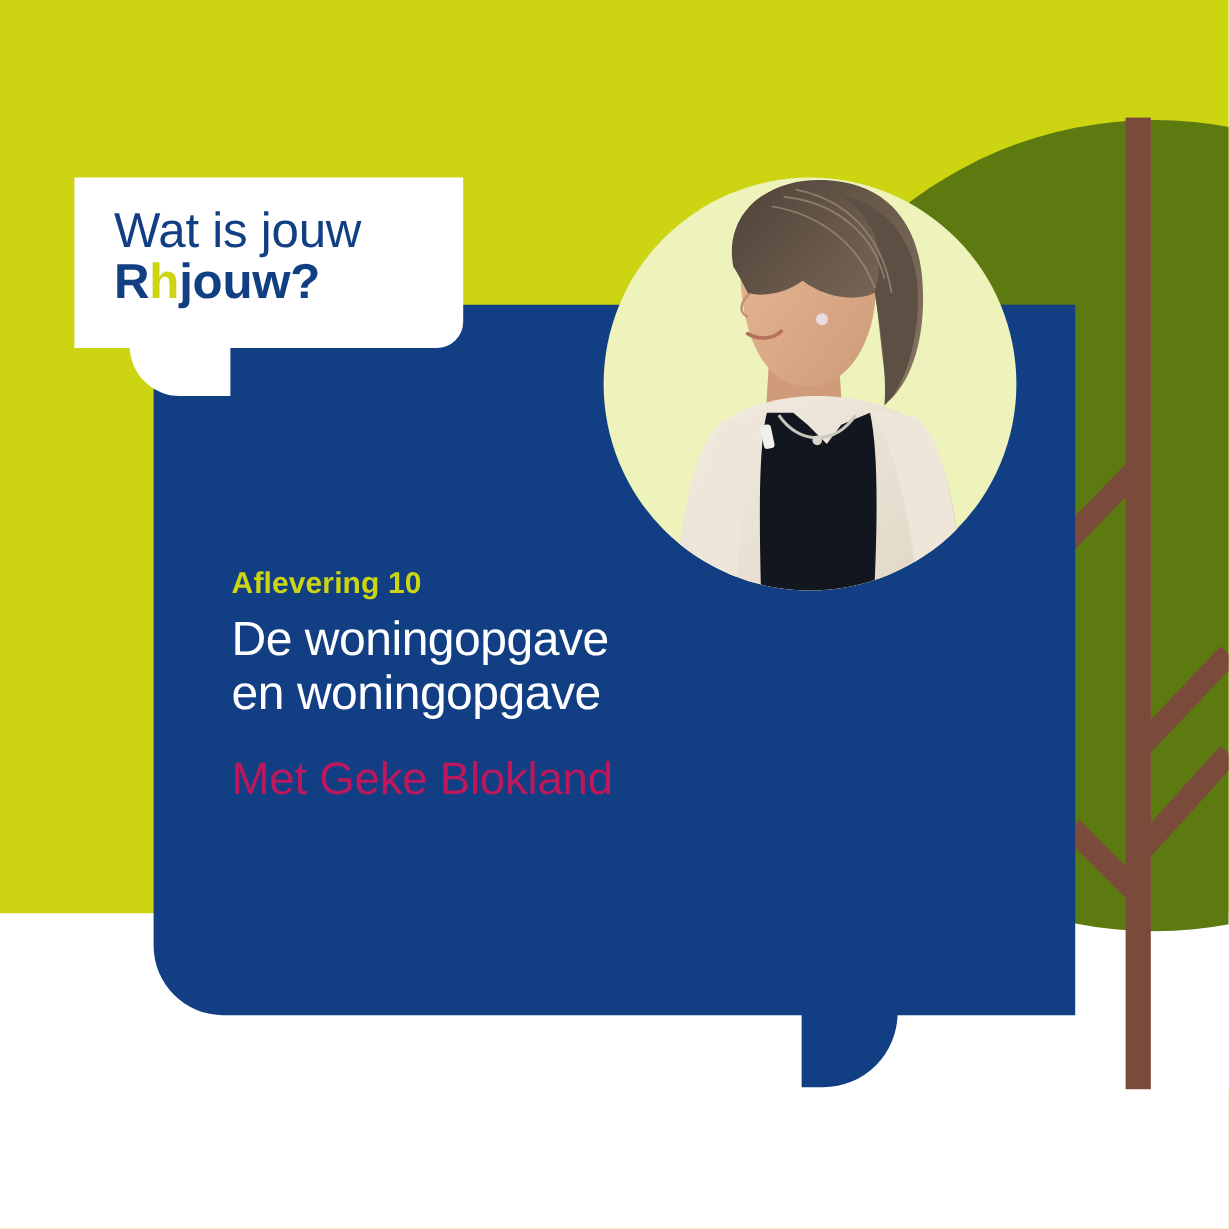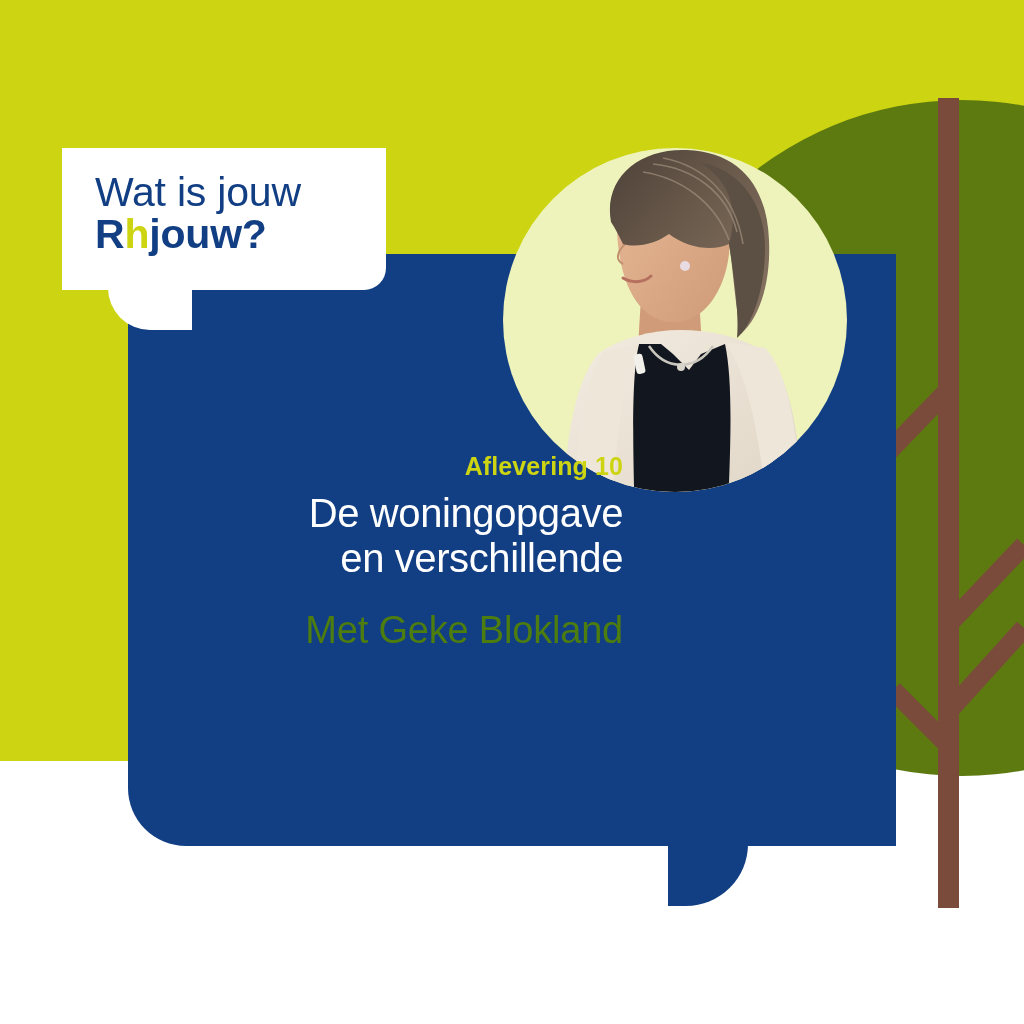--- a/index.html
+++ b/index.html
@@ -133,24 +133,23 @@
     font-weight: 700;
     color: #123f84;
     margin-top: 2px;
   }
   .logo-accent { color: #cdd411; }
 
   
   .bubble-text {
     position: absolute;
     left: 193px;
-    top: 452px;
+    top: 472px;
     width: 430px;
     z-index: 8;
-    text-align: right;
   }
   .episode-label {
     display: block;
     font-size: 25px;
     font-weight: 700;
     color: #cdd411;
     letter-spacing: 0.1px;
     margin-bottom: 10px;
   }
   .episode-title {
@@ -158,21 +157,21 @@
     font-size: 40px;
     font-weight: 400;
     color: #ffffff;
     line-height: 1.13;
     letter-spacing: -0.4px;
   }
   .episode-guest {
     display: block;
     font-size: 38px;
     font-weight: 400;
-    color: #4d7c0f;
+    color: #be185d;
     margin-top: 28px;
     letter-spacing: -0.2px;
   }
 </style>
 </head>
 <body>
 
 <div id="poster">
 
   <div class="lime-bg"></div>
@@ -264,17 +263,17 @@
     <div class="white-bubble-tail"></div>
     <div class="white-bubble-body"></div>
     <div class="logo-text">
       <span class="logo-line1">Wat is jouw</span>
       <span class="logo-line2"><span>R</span><span class="logo-accent">h</span><span>jouw?</span></span>
     </div>
   </div>
 
   <div class="bubble-text">
     <span class="episode-label">Aflevering 10</span>
-    <span class="episode-title"><span>De woningopgave</span><br><span>en verschillende</span><br></span>
+    <span class="episode-title"><span>De woningopgave</span><br><span>en woningopgave</span><br></span>
     <span class="episode-guest">Met Geke Blokland</span>
   </div>
 
 </div>
 
 </body></html>

